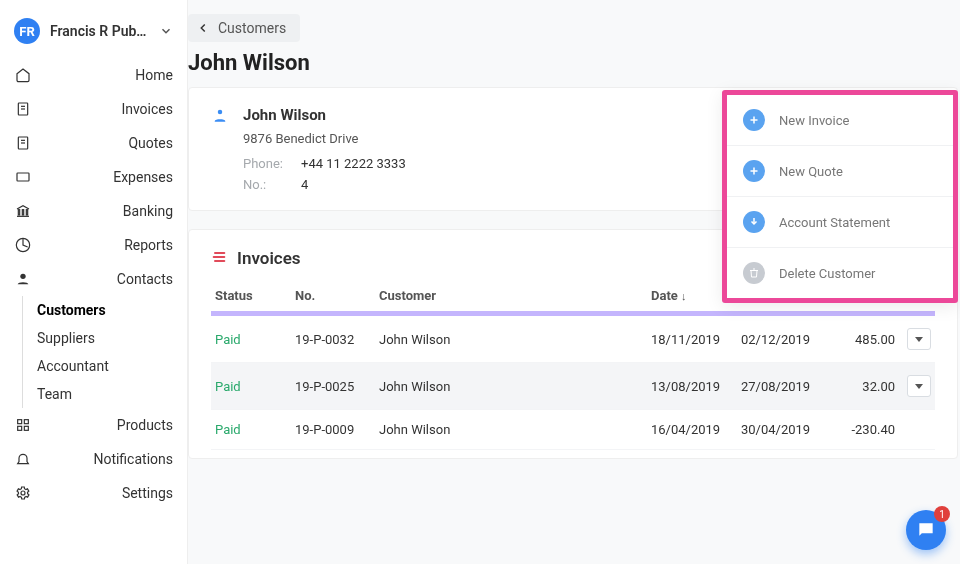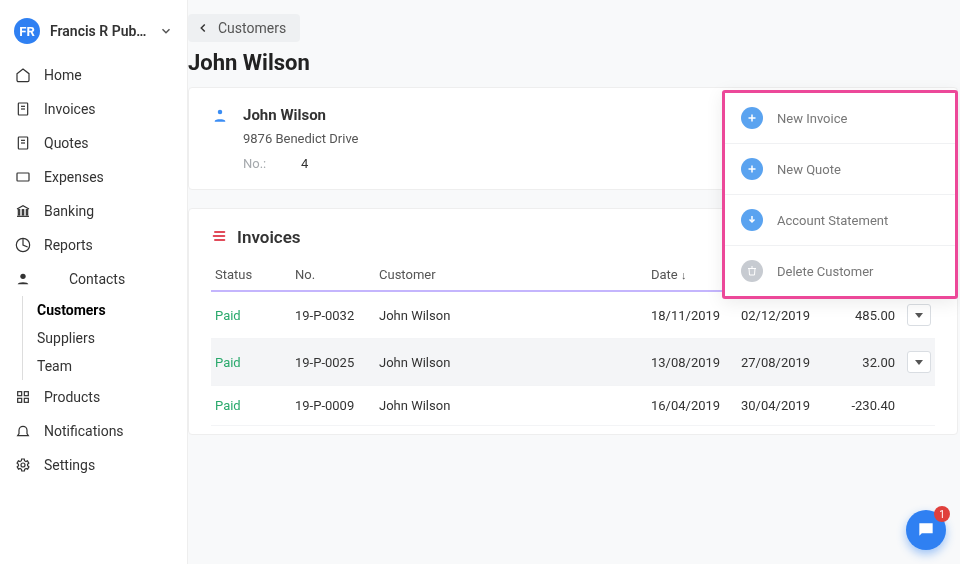--- a/index.html
+++ b/index.html
@@ -6,21 +6,21 @@
     body { font-family: -apple-system, BlinkMacSystemFont, "Segoe UI", Roboto, sans-serif; font-size: 14px; color: #333; background: #f8f9fa; width: 960px; height: 564px; overflow: hidden; position: relative; }
     .layout { display: flex; height: 100%; border-radius: 22px; }
 
     
     .sidebar { width: 188px; background: #fff; border-right: 1px solid #eee; display: flex; flex-direction: column; padding-top: 8px; }
     .org-switch { display: flex; align-items: center; padding: 10px 14px 14px; gap: 10px; cursor: pointer; }
     .org-logo { width: 26px; height: 26px; border-radius: 50%; background: #2f80f2; color: #fff; display: flex; align-items: center; justify-content: center; font-weight: 700; font-size: 13px; }
     .org-name { font-weight: 600; color: #333; flex: 1; white-space: nowrap; overflow: hidden; text-overflow: ellipsis; }
     .chevron { width: 14px; height: 14px; }
     .nav { list-style: none; }
-    .nav li { display: flex; align-items: center; gap: 12px; padding: 9px 14px; cursor: pointer; color: #333; }
+    .nav li { display: flex; align-items: center; gap: 12px; padding: 9px 14px; cursor: pointer; color: #333; justify-content: space-between; }
     .nav li .nav-icon { width: 18px; display: flex; justify-content: center; color: #333; }
     .nav li.active { font-weight: 400; gap: 37px; }
     .nav .subnav { list-style: none; margin-left: 22px; border-left: 1px solid #ddd; }
     .nav .subnav li { padding: 6px 10px 6px 14px; font-weight: 400; }
     .nav .subnav li.active-sub { font-weight: 700; color: #000; }
 
     
     .main { flex: 1; display: flex; flex-direction: column; padding: 14px 0 0 0; position: relative; overflow: hidden; }
     .breadcrumb { margin: 0 0 8px 0; padding-left: 0; }
     .breadcrumb-pill { display: inline-flex; align-items: center; gap: 8px; background: #eef0f2; color: #555; border-radius: 4px; padding: 6px 14px 6px 8px; cursor: pointer; }
@@ -34,41 +34,41 @@
     .cust-head { display: flex; gap: 14px; }
     .cust-avatar { color: #3a8df4; font-size: 18px; }
     .cust-name { font-weight: 700; font-size: 15px; }
     .cust-addr { color: #555; font-size: 13px; line-height: 1.4; margin-top: 6px; }
     .cust-rows { margin-top: 8px; }
     .cust-row { display: flex; gap: 8px; font-size: 13px; margin-top: 6px; }
     .cust-row .lbl { color: #a5a9ad; min-width: 50px; }
     .edit-btn { position: absolute; right: 22px; bottom: 10px; background: #fff; border: 1px solid #d9dde2; color: #2f80f2; padding: 5px 14px; border-radius: 3px; font-size: 13px; cursor: pointer; }
 
     
-    .options-menu { position: absolute; top: 90px; right: 2px; width: 236px; background: #fff; border: 3px solid #ec4899; box-shadow: 0 4px 18px rgba(0,0,0,0.08); border-radius: 3px; z-index: 5; }
+    .options-menu { position: absolute; top: 90px; right: 2px; width: 236px; background: #fff; border: 5px solid #ec4899; box-shadow: 0 4px 18px rgba(0,0,0,0.08); border-radius: 3px; z-index: 5; }
     .options-menu .opt { display: flex; align-items: center; gap: 14px; padding: 14px 16px; font-size: 13px; color: #777; cursor: pointer; }
     .options-menu .opt + .opt { border-top: 1px solid #f0f1f3; }
     .opt-icon { width: 22px; height: 22px; border-radius: 50%; display: flex; align-items: center; justify-content: center; color: #fff; font-size: 14px; flex-shrink: 0; }
     .ic-blue { background: #5aa3f0; }
     .ic-grey { background: #c7cbd1; }
 
     
     .invoices-card { background: #fff; border: 1px solid #eee; border-radius: 4px; padding: 18px 22px 8px; }
     .inv-title-row { display: flex; align-items: center; gap: 10px; margin-bottom: 12px; }
     .inv-title-icon { color: #e14b5a; font-weight: 900; }
     .inv-title { font-size: 17px; font-weight: 600; }
     .inv-table { width: 100%; border-collapse: collapse; table-layout: fixed; }
     .inv-table col.c-status { width: 80px; }
     .inv-table col.c-no { width: 84px; }
     .inv-table col.c-cust { width: auto; }
     .inv-table col.c-date { width: 90px; }
     .inv-table col.c-due { width: 96px; }
     .inv-table col.c-amt { width: 66px; }
     .inv-table col.c-act { width: 36px; }
-    .inv-table th { text-align: left; font-weight: 400; color: #555; font-size: 13px; padding: 8px 4px; border-bottom: 2px solid #c4b5fd; }
+    .inv-table th { text-align: left; font-weight: 700; color: #555; font-size: 13px; padding: 8px 4px; border-bottom: 5px solid #c4b5fd; }
     .inv-table th.right, .inv-table td.right { text-align: right; }
     .inv-table td { padding: 12px 4px; font-size: 13px; border-bottom: 1px solid #f3f4f6; vertical-align: middle; }
     .inv-table tr.alt td { background: #f4f5f7; }
     .status-paid { color: #2aa96c; }
     .sort-arrow { font-size: 11px; }
     .row-action { width: 24px; height: 22px; border: 1px solid #d9dde2; border-radius: 3px; background: #fff; display: inline-flex; align-items: center; justify-content: center; cursor: pointer; }
     .row-action .tri { border-left: 4px solid transparent; border-right: 4px solid transparent; border-top: 5px solid #555; }
 
     
     .chat-bubble { position: absolute; right: 14px; bottom: 14px; width: 40px; height: 40px; border-radius: 50%; background: #2f80f2; display: flex; align-items: center; justify-content: center; box-shadow: 0 4px 10px rgba(47,128,242,0.45); cursor: pointer; }
@@ -158,20 +158,23 @@
           </span>
           <span>Contacts</span>
         </li>
 
       <ul class="subnav">
         <li class="active-sub">
             <span>Customers</span>
           </li>
         <li>
             <span>Suppliers</span>
+          </li>
+        <li>
+            <span>Accountant</span>
           </li>
         <li>
             <span>Team</span>
           </li>
       </ul>
 
       <li>
           <span class="nav-icon">
             <svg width="16" height="16" viewBox="0 0 24 24" fill="none" stroke="currentColor" stroke-width="1.8">
               <rect x="4" y="4" width="6" height="6"></rect>
@@ -226,20 +229,24 @@
                 <circle cx="12" cy="8" r="3"></circle>
                 <path d="M5 20c0-3 14-3 14 0v1H5z"></path>
               </svg>
           </div>
           <div>
             <div class="cust-name">John Wilson</div>
             <div class="cust-addr">
               <div>9876 Benedict Drive</div>
             </div>
             <div class="cust-rows">
+              <div class="cust-row">
+                  <span class="lbl">Phone:</span>
+                  <span>+44 11 2222 3333</span>
+                </div>
               <div class="cust-row">
                   <span class="lbl">No.:</span>
                   <span>4</span>
                 </div>
             </div>
           </div>
         </div>
         <button class="edit-btn"><span>Edit</span></button>
       </div>
 

